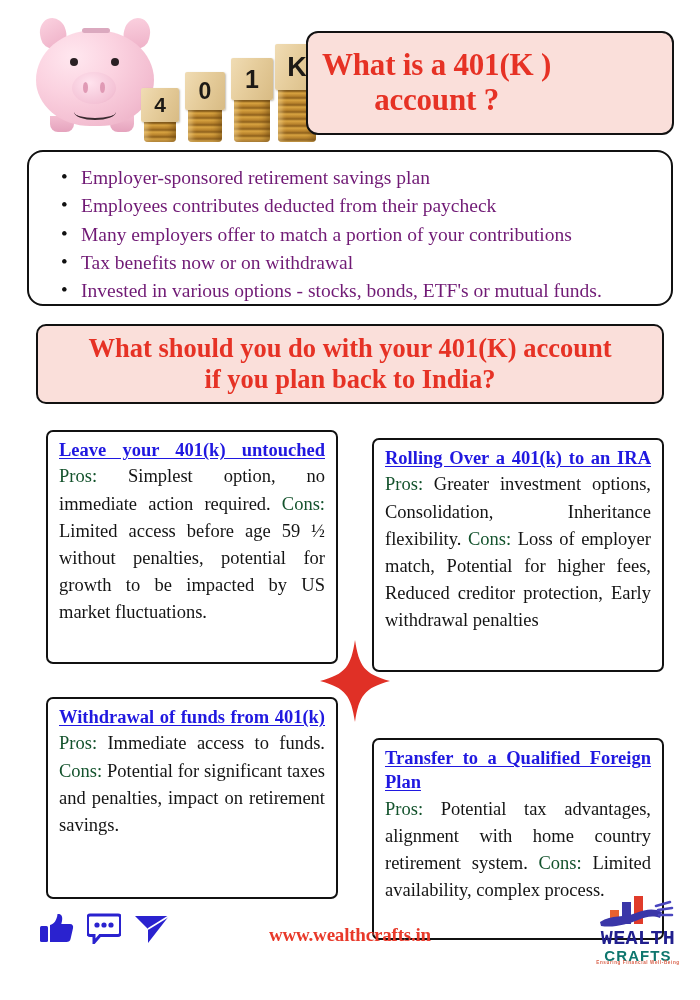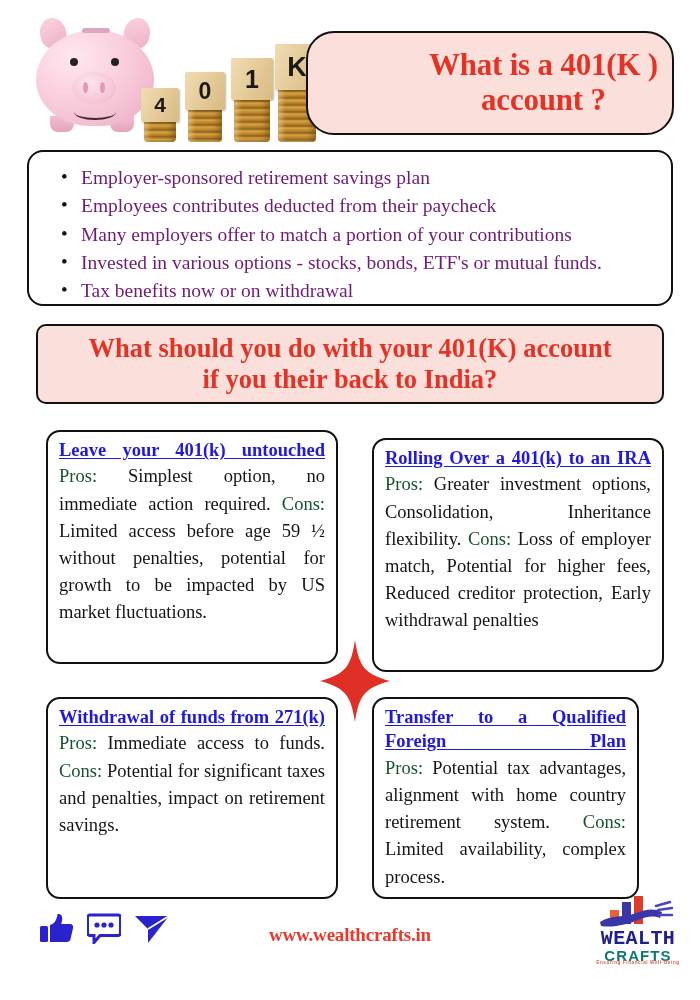--- a/index.html
+++ b/index.html
@@ -122,24 +122,24 @@
     text-align: center;
     box-shadow: 1px 1px 2px rgba(80,60,25,.35);
   }
 
   .title-banner {
     position: absolute;
     left: 306px; top: 31px;
     width: 368px; height: 104px;
     background: #fadfda;
     border: 2.5px solid #121212;
-    border-radius: 28px;
+    border-radius: 12px;
     display: flex;
     align-items: center;
-    justify-content: flex-end;
+    justify-content: flex-start;
     padding: 12px 14px;
   }
   .title-banner .txt {
     color: #e63225;
     font-weight: 700;
     font-size: 31px;
     line-height: 1.12;
     text-align: center;
     letter-spacing: -0.2px;
   }
@@ -187,21 +187,21 @@
     font-weight: 700;
     font-size: 26.5px;
     line-height: 1.16;
     text-align: center;
   }
 
   
   .card {
     position: absolute;
     border: 2.2px solid #111111;
-    border-radius: 14px;
+    border-radius: 7px;
     padding: 6px 11px 7px 11px;
     background: #ffffff;
     overflow: hidden;
   }
   .card .c-title {
     color: #2018e0;
     font-weight: 700;
     font-size: 18.5px;
     line-height: 1.32;
     text-decoration: underline;
@@ -217,21 +217,21 @@
     margin-top: 1px;
   }
   .card .lbl {
     color: #14532d;
     font-weight: 400;
   }
 
   #card-tl { left: 46px;  top: 430px; width: 292px; height: 234px; }
   #card-tr { left: 372px; top: 430px; width: 292px; height: 234px; margin-top: 8px; }
   #card-bl { left: 46px;  top: 697px; width: 292px; height: 202px; }
-  #card-br { left: 372px; top: 697px; width: 267px; height: 202px; }
+  #card-br { left: 372px; top: 738px; width: 292px; height: 202px; }
 
   
   .center-star {
     position: absolute;
     left: 320px; top: 640px;
     width: 70px; height: 82px;
   }
 
   
   .footer {
@@ -341,29 +341,29 @@
         <span>account ?</span>
       </div>
     </div>
   </div>
 
   <div class="bullet-box">
     <ul>
       <li>Employer-sponsored retirement savings plan</li>
       <li>Employees contributes deducted from their paycheck</li>
       <li>Many employers offer to match a portion of your contributions</li>
+      <li> Tax benefits now or on withdrawal</li>
       <li>Invested in various options - stocks, bonds, ETF's or mutual funds.</li>
-      <li> Tax benefits now or on withdrawal</li>
     </ul>
   </div>
 
   <div class="question-banner">
     <div class="txt">
       <span>What should you do with your 401(K) account</span><br>
-      <span>if you their back to India?</span>
+      <span>if you plan back to India?</span>
     </div>
   </div>
 
   <div class="card" id="card-tl">
     <div class="c-title">Leave your 401(k) untouched</div>
     <div class="c-body">
       <span class="lbl">Pros:</span>
       <span>Simplest option, no immediate action required.</span>
       <span class="lbl">Cons:</span>
       <span>Limited access before age 59 ½ without penalties, potential for growth to be impacted by US market fluctuations.</span>
@@ -374,21 +374,21 @@
     <div class="c-title">Rolling Over a 401(k) to an IRA</div>
     <div class="c-body">
       <span class="lbl">Pros:</span>
       <span>Greater investment options, Consolidation, Inheritance flexibility.</span>
       <span class="lbl">Cons:</span>
       <span>Loss of employer match, Potential for higher fees, Reduced creditor protection, Early withdrawal penalties</span>
     </div>
   </div>
 
   <div class="card" id="card-bl">
-    <div class="c-title">Withdrawal of funds from 271(k)</div>
+    <div class="c-title">Withdrawal of funds from 401(k)</div>
     <div class="c-body">
       <span class="lbl">Pros:</span>
       <span>Immediate access to funds.</span>
       <span class="lbl">Cons:</span>
       <span>Potential for significant taxes and penalties, impact on retirement savings.</span>
     </div>
   </div>
 
   <div class="card" id="card-br">
     <div class="c-title">Transfer to a Qualified Foreign Plan</div>

